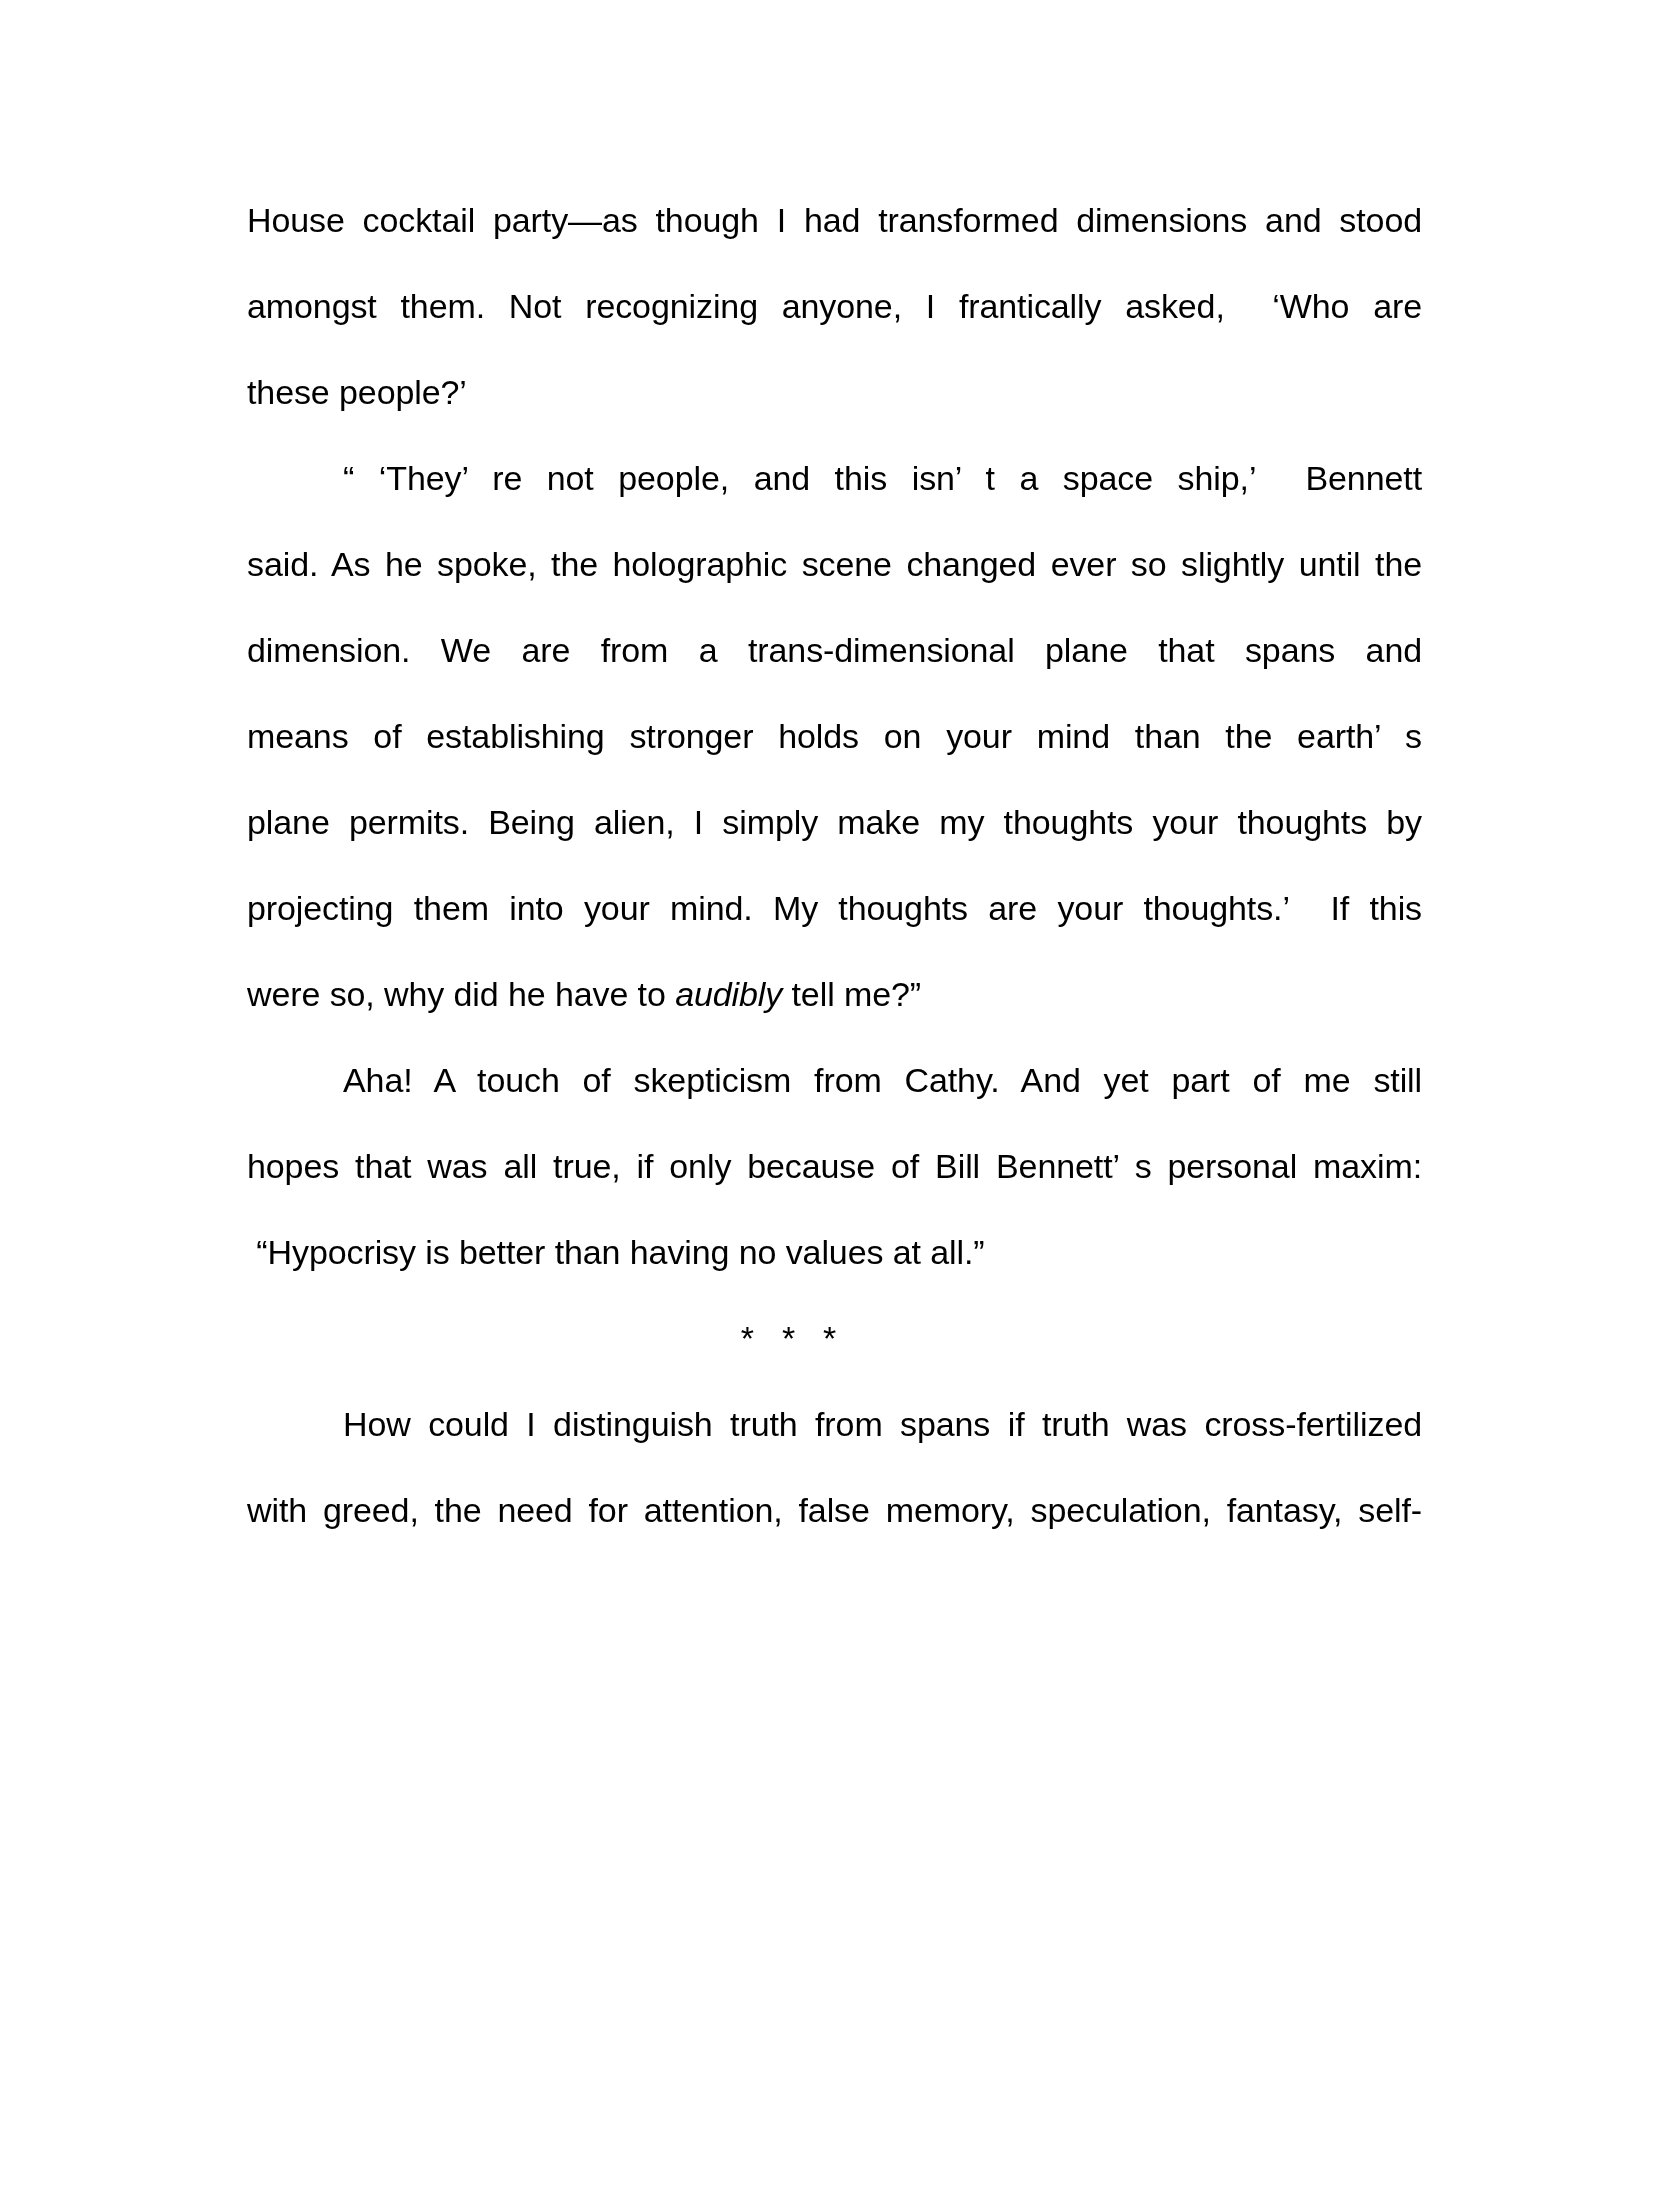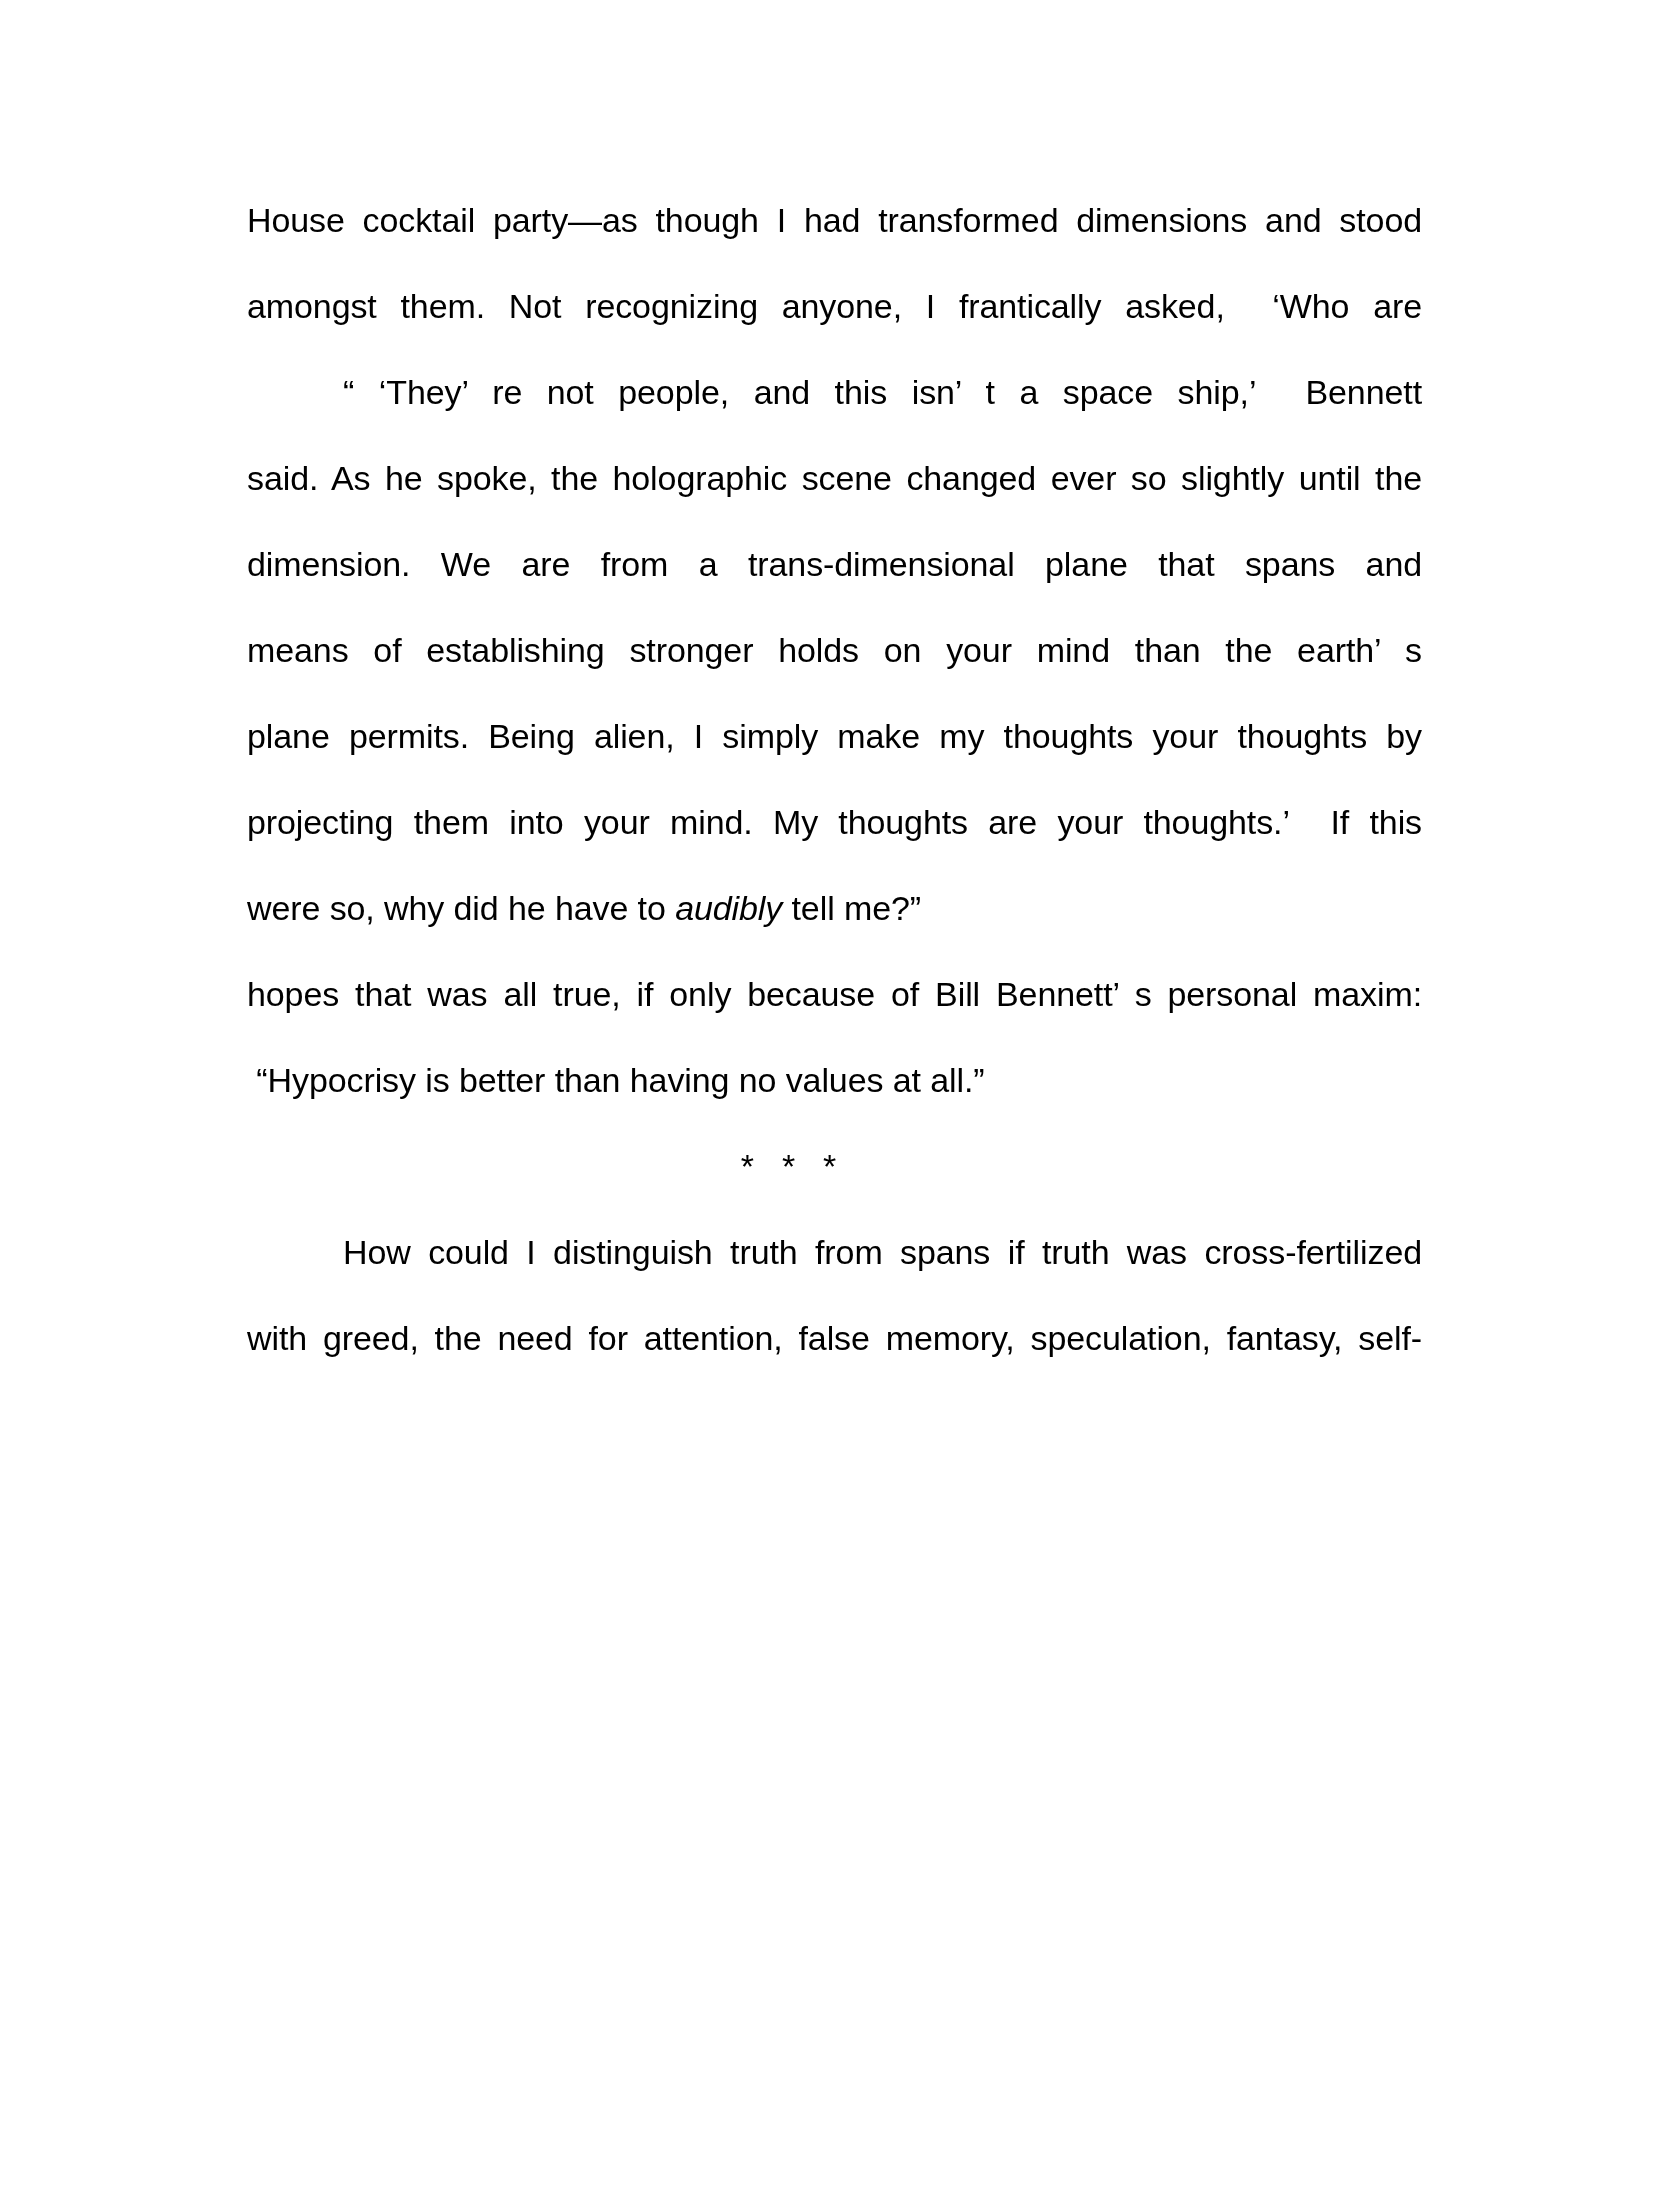--- a/index.html
+++ b/index.html
@@ -66,29 +66,31 @@
   }
 </style>
 </head>
 <body>
 
 <div class="page">
 
   <div class="body-text">
     <div class="line j">House cocktail party—as though I had transformed dimensions and stood</div>
     <div class="line j">amongst them. Not recognizing anyone, I frantically asked,&nbsp; ‘Who are</div>
+    <div class="line">these people?’</div>
     <div class="line j ind">“ ‘They’ re not people, and this isn’ t a space ship,’&nbsp; Bennett</div>
     <div class="line j">said. As he spoke, the holographic scene changed ever so slightly until the</div>
     <div class="line j">dimension. We are from a trans-dimensional plane that spans and</div>
     <div class="line j">means of establishing stronger holds on your mind than the earth’ s</div>
     <div class="line j">plane permits. Being alien, I simply make my thoughts your thoughts by</div>
     <div class="line j">projecting them into your mind. My thoughts are your thoughts.’&nbsp; If this</div>
     <div class="line">
       <span>were so, why did he have to </span><em>audibly</em><span> tell me?”</span>
     </div>
+    <div class="line j ind">Aha! A touch of skepticism from Cathy. And yet part of me still</div>
     <div class="line j">hopes that was all true, if only because of Bill Bennett’ s personal maxim:</div>
     <div class="line">&nbsp;“Hypocrisy is better than having no values at all.”</div>
     <div class="line sep">*&nbsp;&nbsp;&nbsp;*&nbsp;&nbsp;&nbsp;*</div>
     <div class="line j ind">How could I distinguish truth from spans if truth was cross-fertilized</div>
     <div class="line j">with greed, the need for attention, false memory, speculation, fantasy, self-</div>
   </div>
 
   <div class="bates">HOUSE_OVERSIGHT_015260</div>
 
 </div>

